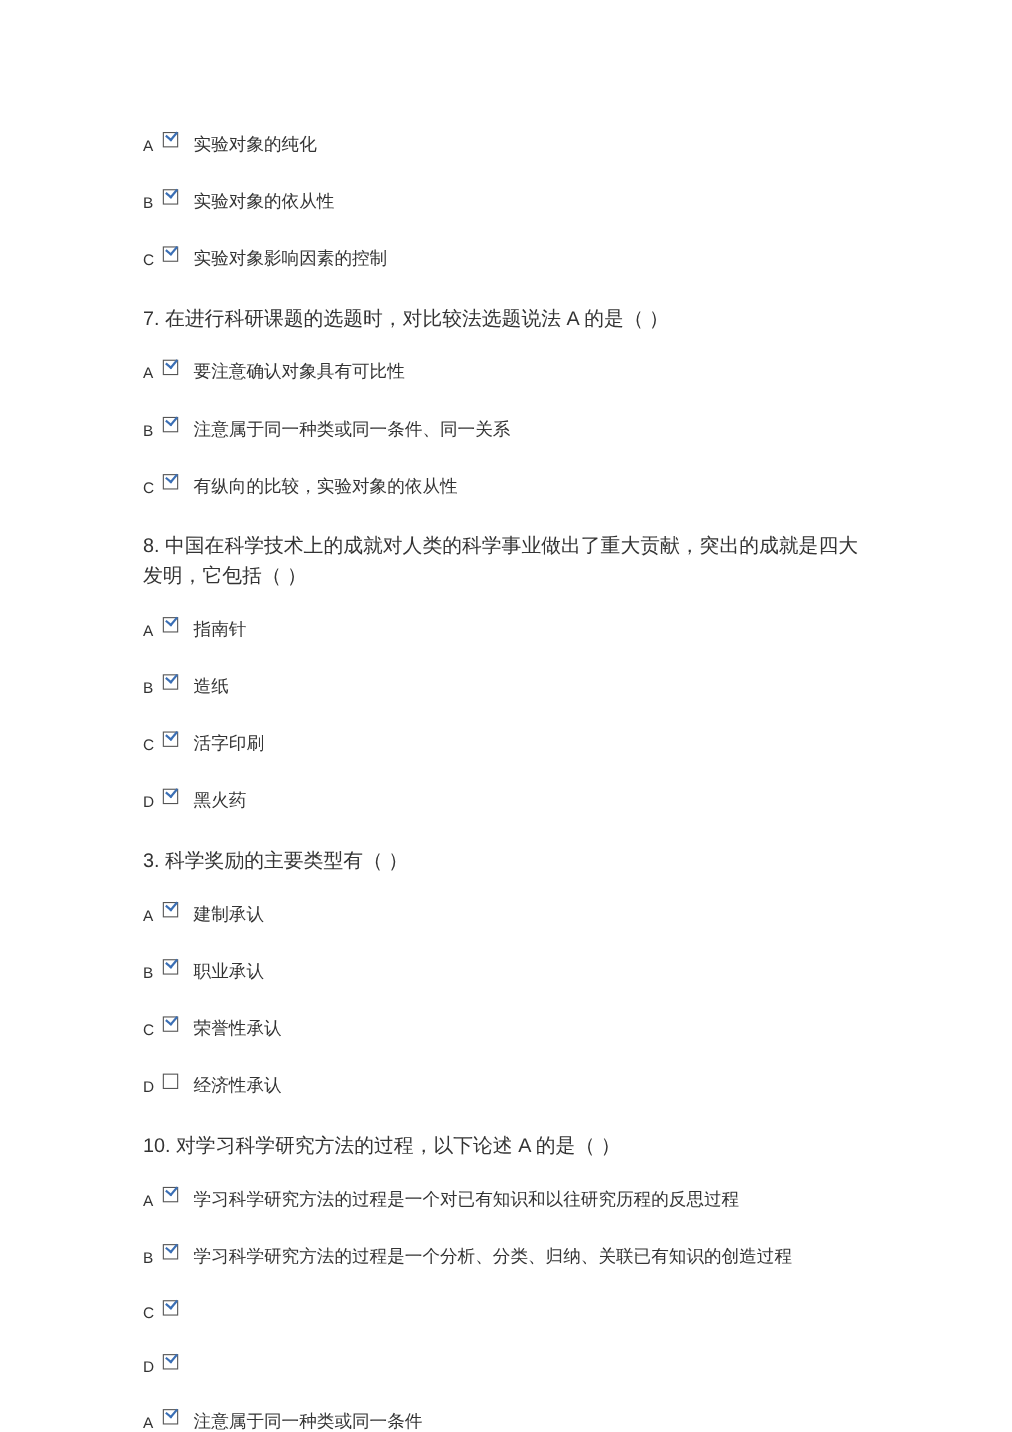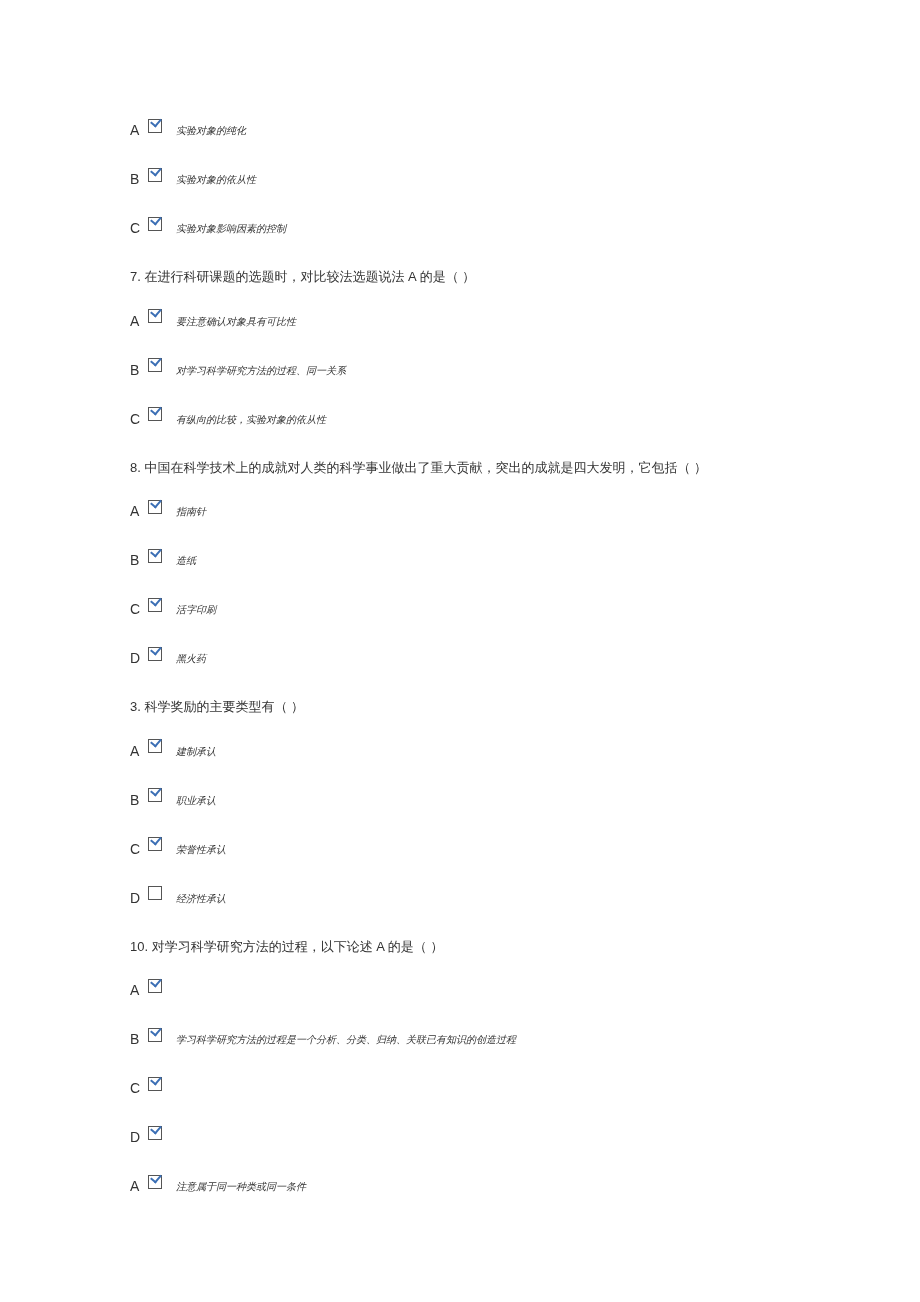--- a/index.html
+++ b/index.html
@@ -38,26 +38,25 @@
       position: absolute;
       left: 2px;
       top: -2px;
       width: 8px;
       height: 5px;
       border-left: 2px solid #3b6fb5;
       border-bottom: 2px solid #3b6fb5;
       transform: rotate(-50deg);
     }
     .option-text {
-      font-size: 10px;
+      font-size: 16px;
       color: #333;
-      font-style: italic;
     }
     .question-text {
-      font-size: 13px;
+      font-size: 18px;
       color: #333;
       margin-bottom: 24px;
       margin-top: 4px;
     }
   </style>
 </head>
 <body>
 
 <div id="content">
     <div class="option-row">
@@ -77,21 +76,21 @@
     </div>
     <div class="question-text">7.  在进行科研课题的选题时，对比较法选题说法 A 的是（ ）</div>
     <div class="option-row">
       <span class="option-letter">A</span>
       <span class="checkbox checked"></span>
       <span class="option-text">要注意确认对象具有可比性</span>
     </div>
     <div class="option-row">
       <span class="option-letter">B</span>
       <span class="checkbox checked"></span>
-      <span class="option-text">对学习科学研究方法的过程、同一关系</span>
+      <span class="option-text">注意属于同一种类或同一条件、同一关系</span>
     </div>
     <div class="option-row">
       <span class="option-letter">C</span>
       <span class="checkbox checked"></span>
       <span class="option-text">有纵向的比较，实验对象的依从性</span>
     </div>
     <div class="question-text">8.  中国在科学技术上的成就对人类的科学事业做出了重大贡献，突出的成就是四大发明，它包括（ ）</div>
     <div class="option-row">
       <span class="option-letter">A</span>
       <span class="checkbox checked"></span>
@@ -130,20 +129,21 @@
     </div>
     <div class="option-row">
       <span class="option-letter">D</span>
       <span class="checkbox"></span>
       <span class="option-text">经济性承认</span>
     </div>
     <div class="question-text">10.  对学习科学研究方法的过程，以下论述 A 的是（ ）</div>
     <div class="option-row">
       <span class="option-letter">A</span>
       <span class="checkbox checked"></span>
+      <span class="option-text">学习科学研究方法的过程是一个对已有知识和以往研究历程的反思过程</span>
     </div>
     <div class="option-row">
       <span class="option-letter">B</span>
       <span class="checkbox checked"></span>
       <span class="option-text">学习科学研究方法的过程是一个分析、分类、归纳、关联已有知识的创造过程</span>
     </div>
     <div class="option-row">
       <span class="option-letter">C</span>
       <span class="checkbox checked"></span>
     </div>

